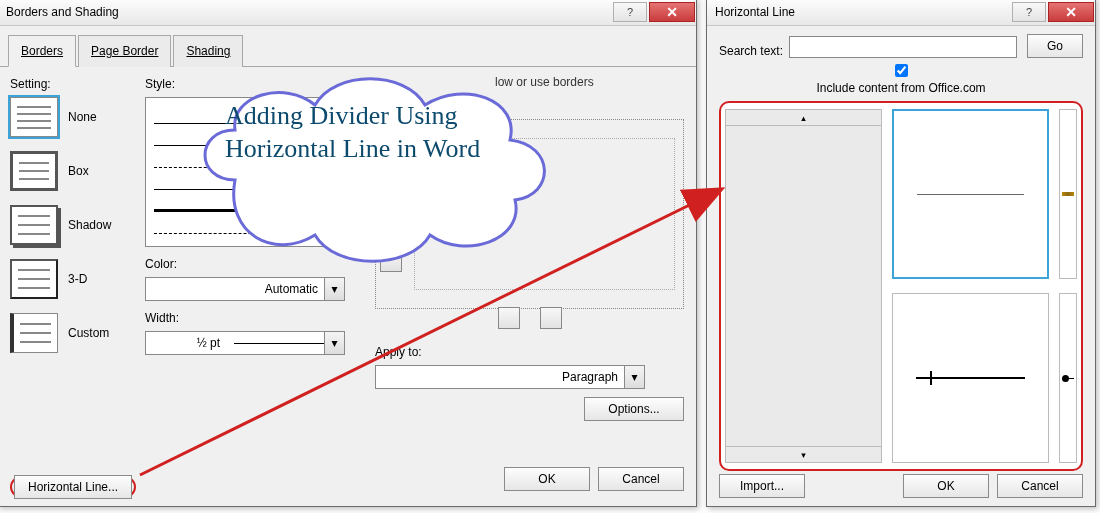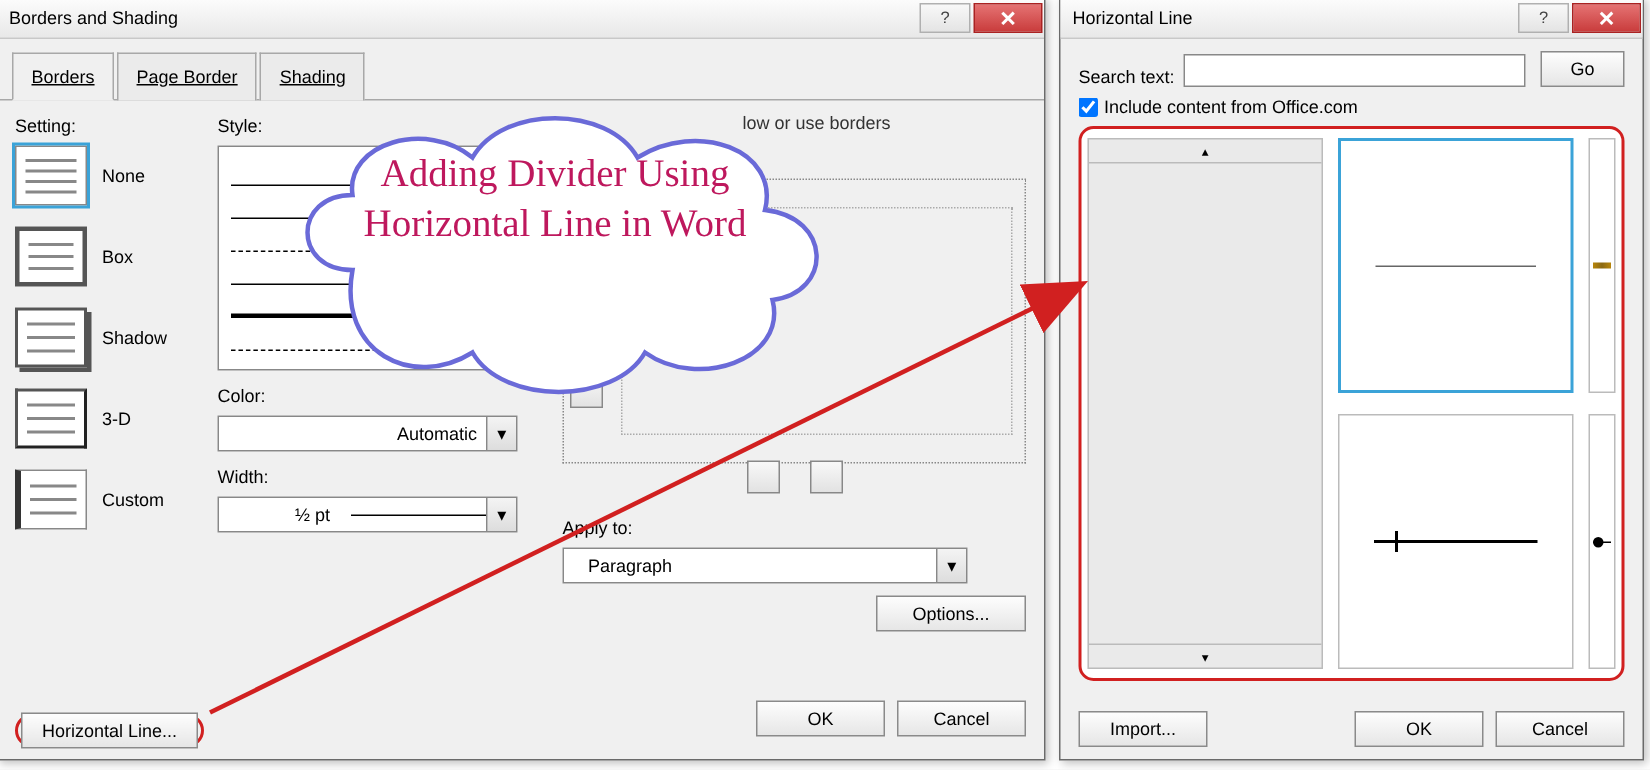--- a/index.html
+++ b/index.html
@@ -179,21 +179,21 @@
   
   #dlg2 { left: 706px; top: -3px; width: 390px; height: 510px; }
   .body2 { padding: 8px 12px; }
   .search-row { display: flex; align-items: flex-end; gap: 6px; margin-bottom: 6px; }
   .search-row .inp {
     flex: 1;
     height: 22px;
     border: 1px solid #888;
     background: #fff;
   }
-  .check { display: flex; align-items: center; gap: 4px; font-size: 12px; margin-bottom: 6px; }
+  .check { display: flex; align-items: center; gap: 4px; font-size: 12px; margin-bottom: 6px; flex-direction: column; }
   .check input { margin: 0; }
 
   .results {
     border: 2px solid #d12020;
     border-radius: 10px;
     height: 370px;
     padding: 6px 4px;
     position: relative;
     background: #fff;
     display: grid;
@@ -243,24 +243,24 @@
     position: absolute;
     left: 175px; top: 60px;
     width: 390px; height: 215px;
     pointer-events: none;
   }
   .cloud svg { width: 100%; height: 100%; }
   .cloud-text {
     position: absolute;
     left: 225px; top: 100px;
     width: 290px;
-    text-align: center;
+    text-align: left;
     font-family: "Comic Sans MS", cursive;
     font-size: 26px;
-    color: #be185d;
+    color: #0c4a6e;
     line-height: 1.25;
     pointer-events: none;
   }
   .arrow-svg {
     position: absolute;
     left: 130px; top: 180px;
     width: 610px; height: 300px;
     pointer-events: none;
   }
 </style>
@@ -362,21 +362,21 @@
         </div>
         <div style="flex:1; border:1px dotted #aaa; margin:18px 8px;"></div>
       </div>
       <div style="display:flex; justify-content:center; gap:12px; margin-top:-6px;">
         <div class="pv-btn"></div>
         <div class="pv-btn"></div>
       </div>
 
       <div class="lbl" style="margin-top:12px">Apply to:</div>
       <div class="combo wide">
-        <span class="val" style="text-align:left; padding-left:16px">Paragraph</span>
+        <span class="val" style="text-align:right; padding-left:16px">Paragraph</span>
         <div class="arrow">▾</div>
       </div>
       <div style="display:flex; justify-content:flex-end; margin-top:8px;">
         <div class="btn small">Options...</div>
       </div>
     </div>
   </div>
 
   <div class="footer">
     <span class="hl-btn-wrap">

